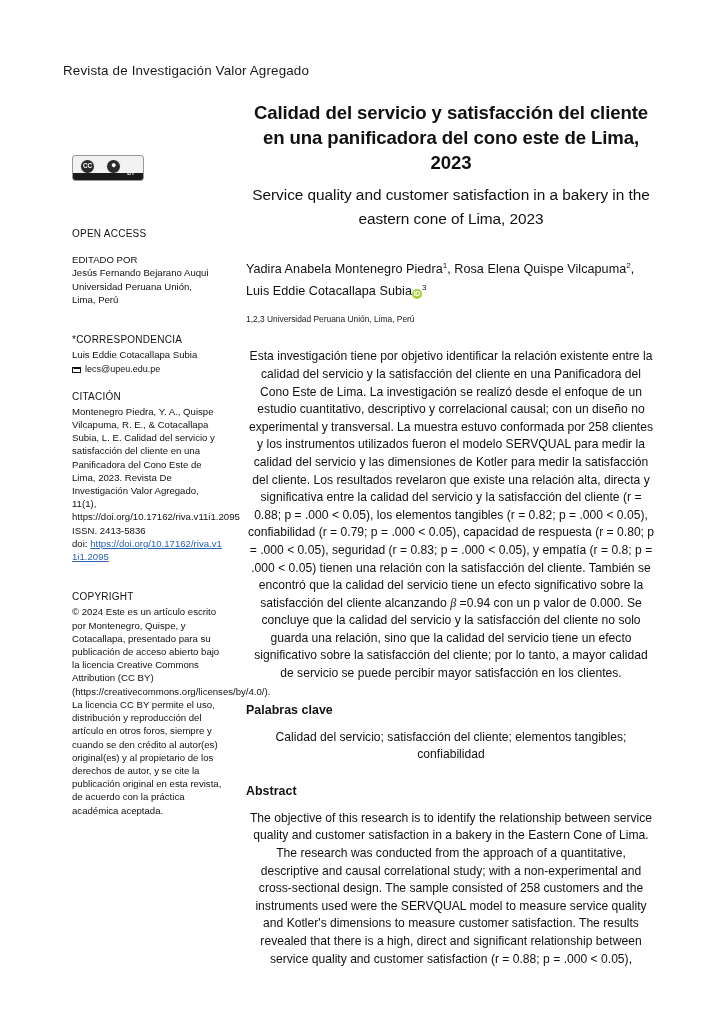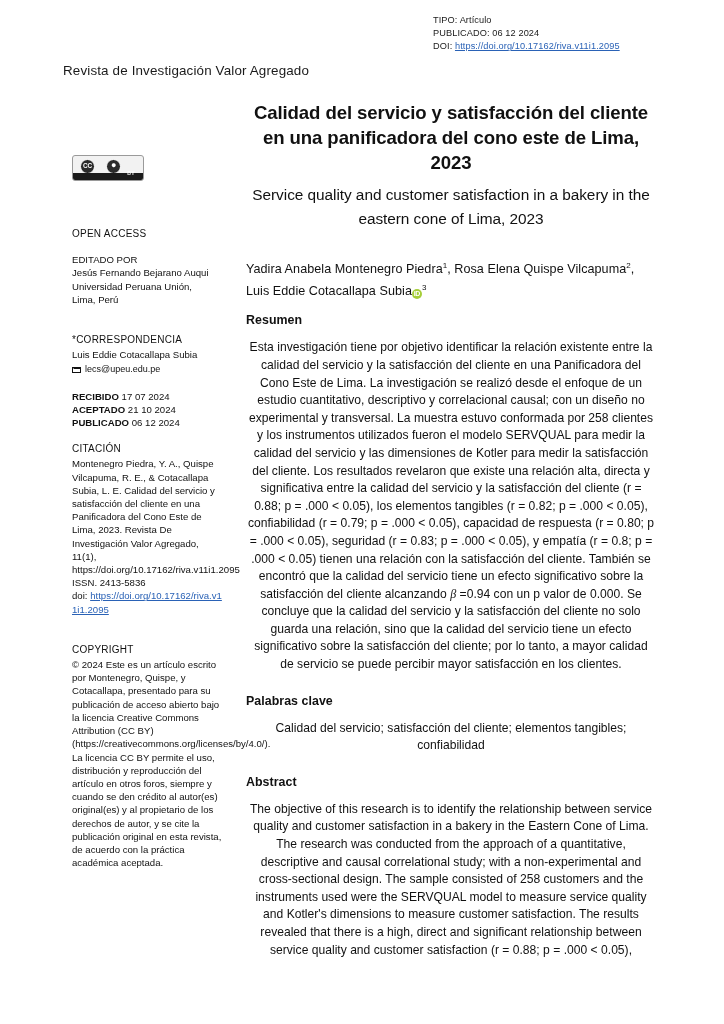--- a/index.html
+++ b/index.html
@@ -221,25 +221,20 @@
     font-size: 10.5px;
     color: #111111;
   }
 </style>
 </head>
 <body>
 
 <div class="page">
 
   <div class="header">
-    <div class="header-meta">
-      <div class="meta-line">TIPO: Artículo</div>
-      <div class="meta-line">PUBLICADO: 06 12 2024</div>
-      <div class="meta-line"><span>DOI: </span><a class="doi-link" href="#">https://doi.org/10.17162/riva.v11i1.2095</a></div>
-    </div>
     <div class="journal-name">Revista de Investigación Valor Agregado</div>
   </div>
 
   <div class="sidebar">
 
     <div class="cc-badge">
       <div class="cc-circ one">CC</div>
       <div class="cc-circ two">●</div>
       <div class="cc-bar"></div>
       <div class="cc-by-txt">BY</div>
@@ -260,25 +255,20 @@
 
     <div class="sb-block">
       <div class="sb-head">*CORRESPONDENCIA</div>
       <div>Luis Eddie Cotacallapa Subia</div>
       <div class="sb-email">
         <span class="mail-ico"></span>
         <span>lecs@upeu.edu.pe</span>
       </div>
     </div>
 
-    <div class="sb-block sb-dates">
-      <div><b>RECIBIDO</b> <span>17 07 2024</span></div>
-      <div><b>ACEPTADO</b> <span>21 10 2024</span></div>
-      <div><b>PUBLICADO</b> <span>06 12 2024</span></div>
-    </div>
 
     <div class="sb-block">
       <div class="sb-head">CITACIÓN</div>
       <div>Montenegro Piedra, Y. A., Quispe Vilcapuma, R. E., &amp; Cotacallapa Subia, L. E. Calidad del servicio y satisfacción del cliente en una Panificadora del Cono Este de Lima, 2023. Revista De Investigación Valor Agregado, 11(1), https://doi.org/10.17162/riva.v11i1.2095</div>
       <div>ISSN. 2413-5836</div>
       <div><span>doi: </span><a class="sb-link" href="#">https://doi.org/10.17162/riva.v11i1.2095</a></div>
     </div>
 
     <div class="sb-gap-lg"></div>
 
@@ -289,22 +279,22 @@
 
   </div>
 
   <div class="main">
 
     <h1 class="title-es">Calidad del servicio y satisfacción del cliente en una panificadora del cono este de Lima, 2023</h1>
     <h2 class="title-en">Service quality and customer satisfaction in a bakery in the eastern cone of Lima, 2023</h2>
 
     <div class="authors"><span>Yadira Anabela Montenegro Piedra</span><sup>1</sup><span>, </span><span>Rosa Elena Quispe Vilcapuma</span><sup>2</sup><span>, </span><span>Luis Eddie Cotacallapa Subia</span><span class="orcid">iD</span><sup>3</sup></div>
 
-
-    <div class="sec-head">Resumen</div>
+    <div class="affil">1,2,3 Universidad Peruana Unión, Lima, Perú</div>
+
     <p class="body-par"><span>Esta investigación tiene por objetivo identificar la relación existente entre la calidad del servicio y la satisfacción del cliente en una Panificadora del Cono Este de Lima. La investigación se realizó desde el enfoque de un estudio cuantitativo, descriptivo y correlacional causal; con un diseño no experimental y transversal. La muestra estuvo conformada por 258 clientes y los instrumentos utilizados fueron el modelo SERVQUAL para medir la calidad del servicio y las dimensiones de Kotler para medir la satisfacción del cliente. Los resultados revelaron que existe una relación alta, directa y significativa entre la calidad del servicio y la satisfacción del cliente (r = 0.88; p = .000 &lt; 0.05), los elementos tangibles (r = 0.82; p = .000 &lt; 0.05), confiabilidad (r = 0.79; p = .000 &lt; 0.05), capacidad de respuesta (r = 0.80; p = .000 &lt; 0.05), seguridad (r = 0.83; p = .000 &lt; 0.05), y empatía (r = 0.8; p = .000 &lt; 0.05) tienen una relación con la satisfacción del cliente. También se encontró que la calidad del servicio tiene un efecto significativo sobre la satisfacción del cliente alcanzando </span><span class="beta">β</span><span> =0.94 con un p valor de 0.000. Se concluye que la calidad del servicio y la satisfacción del cliente no solo guarda una relación, sino que la calidad del servicio tiene un efecto significativo sobre la satisfacción del cliente; por lo tanto, a mayor calidad de servicio se puede percibir mayor satisfacción en los clientes.</span></p>
 
     <div class="sec-head">Palabras clave</div>
     <p class="body-par">Calidad del servicio; satisfacción del cliente; elementos tangibles; confiabilidad</p>
 
     <div class="sec-head">Abstract</div>
     <p class="body-par">The objective of this research is to identify the relationship between service quality and customer satisfaction in a bakery in the Eastern Cone of Lima. The research was conducted from the approach of a quantitative, descriptive and causal correlational study; with a non-experimental and cross-sectional design. The sample consisted of 258 customers and the instruments used were the SERVQUAL model to measure service quality and Kotler's dimensions to measure customer satisfaction. The results revealed that there is a high, direct and significant relationship between service quality and customer satisfaction (r = 0.88; p = .000 &lt; 0.05),</p>
 
   </div>
 

